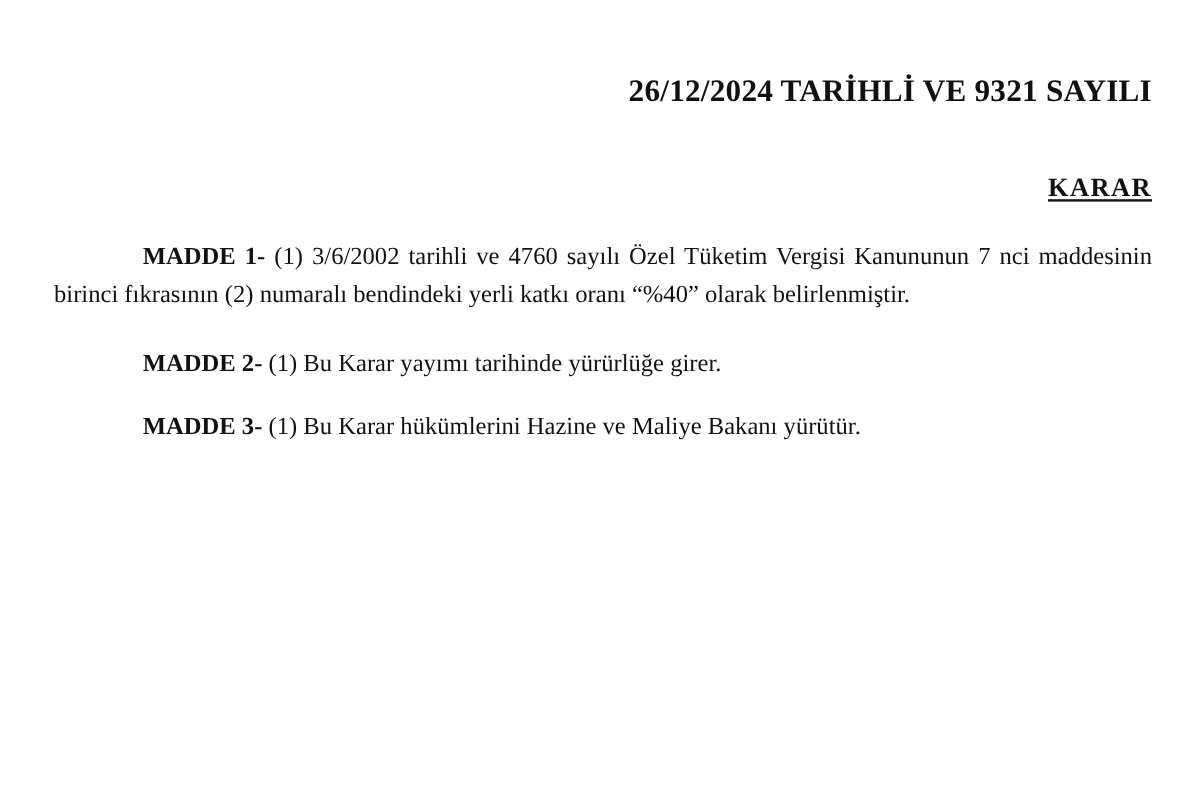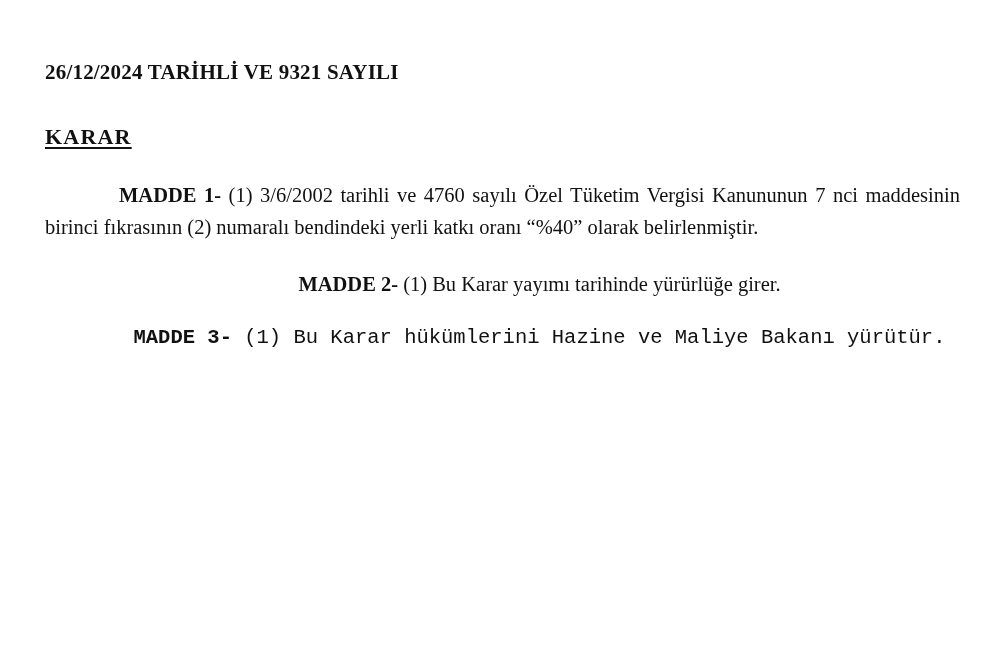--- a/index.html
+++ b/index.html
@@ -22,35 +22,35 @@
     box-sizing: border-box;
     padding: 0;
   }
   .doc-body {
     position: absolute;
     left: 45px;
     top: 58px;
     width: 915px;
   }
   .title-block {
-    text-align: left;
+    text-align: right;
     font-weight: bold;
-    font-size: 21px;
+    font-size: 26px;
     letter-spacing: 0.2px;
     line-height: 1.42;
   }
   .title-line {
     display: block;
     white-space: nowrap;
   }
   .karar-heading {
-    text-align: left;
+    text-align: right;
     font-weight: bold;
     font-size: 22px;
-    margin-top: 36px;
+    margin-top: 48px;
     letter-spacing: 1.2px;
   }
   .karar-heading span.underline-word {
     text-decoration: underline;
     text-underline-offset: 3px;
   }
   .article {
     font-size: 20.5px;
     line-height: 1.55;
     text-align: justify;
@@ -58,26 +58,25 @@
     margin-top: 30px;
   }
   .article .indent {
     display: inline-block;
     width: 74px;
   }
   .article-label {
     font-weight: bold;
   }
   .article.short {
-    text-align: center;
+    text-align: left;
     margin-top: 26px;
   }
   .article.m3 {
     margin-top: 16px;
-    font-family: Liberation Mono, monospace;
   }
 </style>
 </head>
 <body>
 
 <div class="page">
   <div class="doc-body">
 
     <div class="title-block">
       <span class="title-line">26/12/2024 TARİHLİ VE 9321 SAYILI</span>

